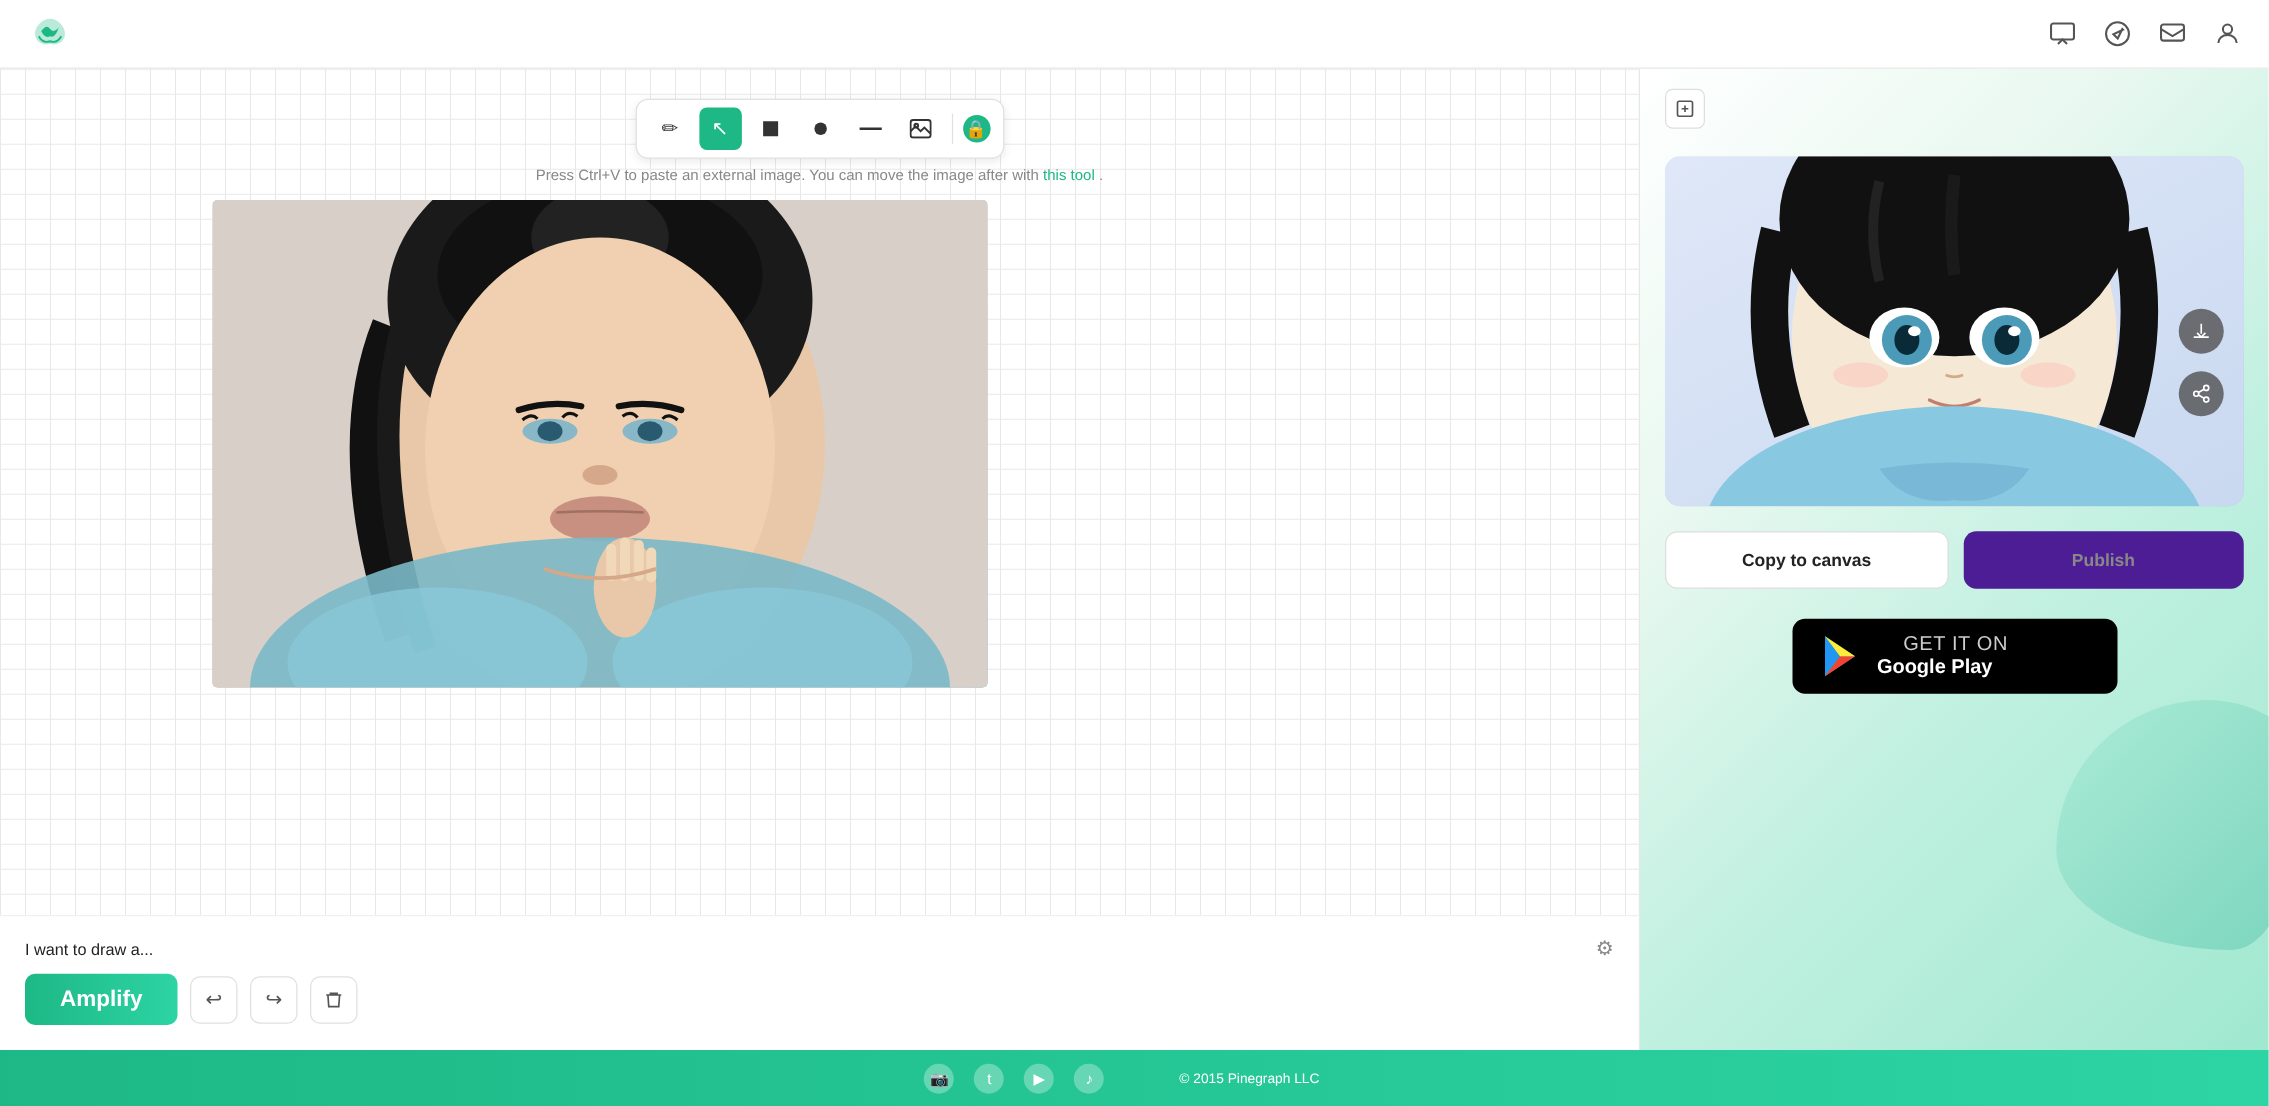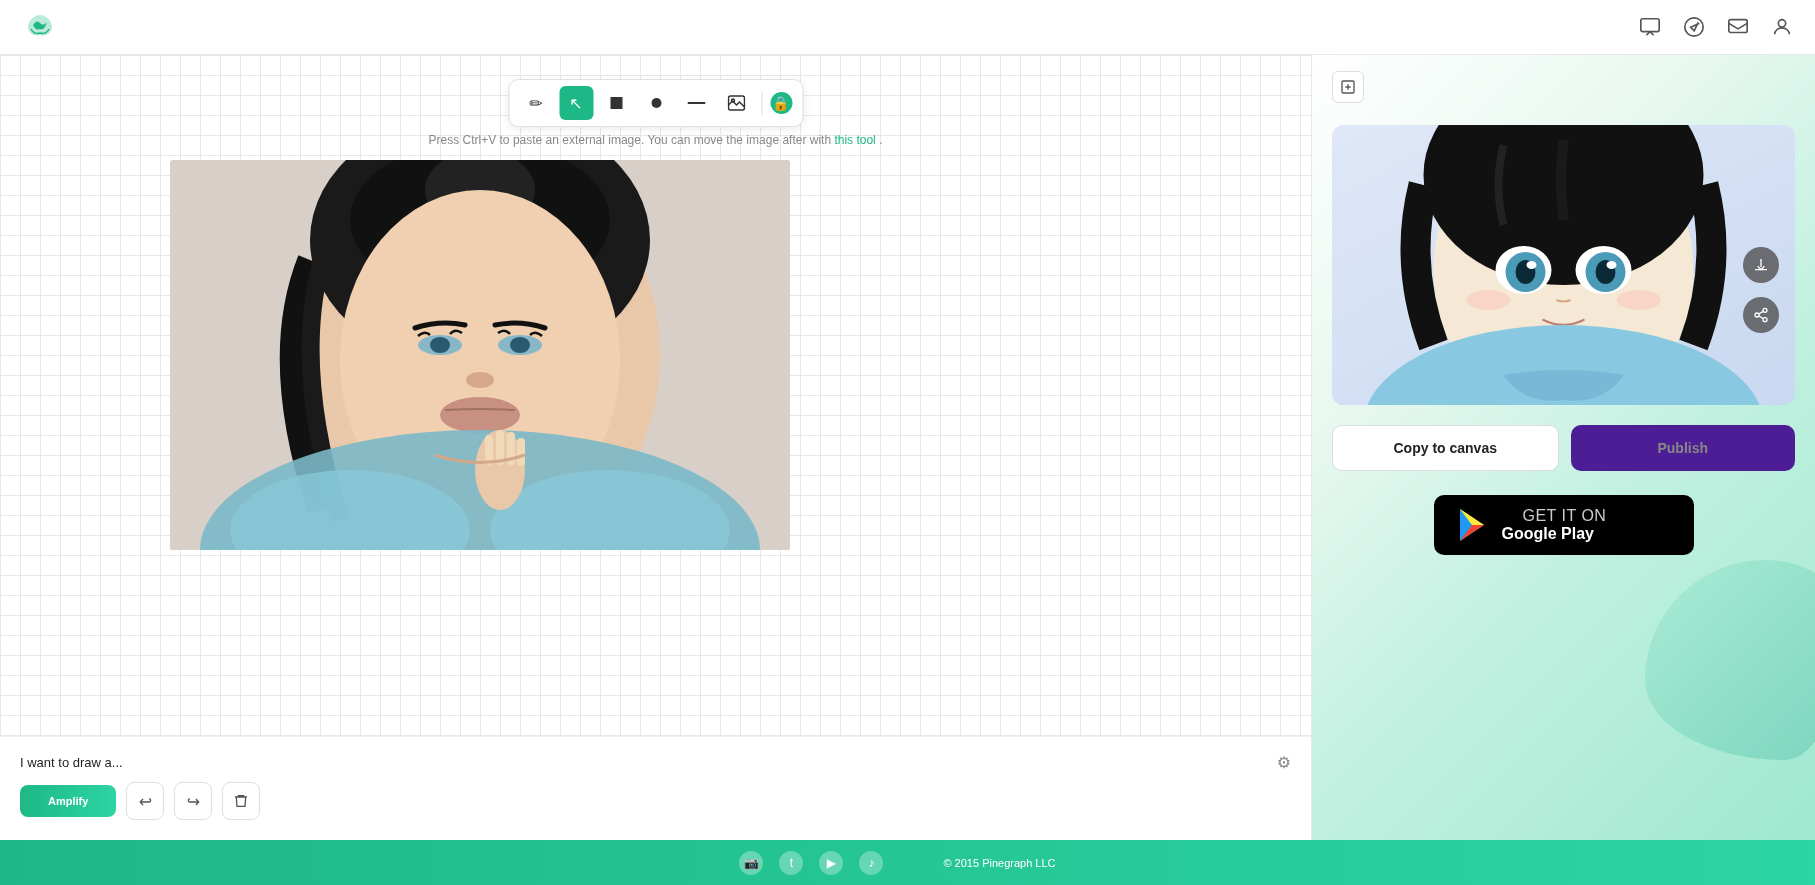--- a/index.html
+++ b/index.html
@@ -149,21 +149,21 @@
       outline: none;
       margin-bottom: 12px;
     }
     .action-row { display: flex; align-items: center; gap: 10px; }
     .amplify-btn {
       background: linear-gradient(90deg, #1db885, #2dd4a4);
       color: white;
       border: none;
       border-radius: 8px;
       padding: 10px 28px;
-      font-size: 11px;
+      font-size: 18px;
       font-weight: 600;
       cursor: pointer;
     }
     .icon-btn {
       width: 38px;
       height: 38px;
       border: 1px solid #e0e0e0;
       border-radius: 8px;
       background: white;
       cursor: pointer;

